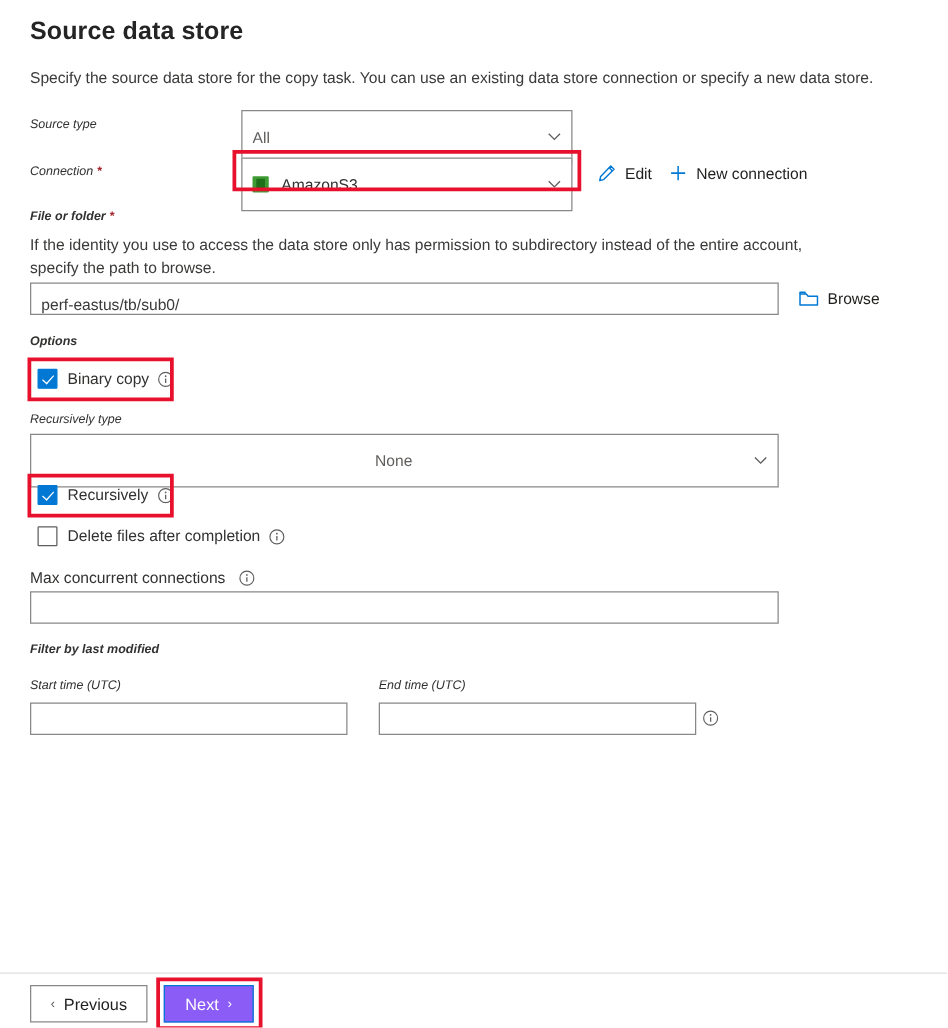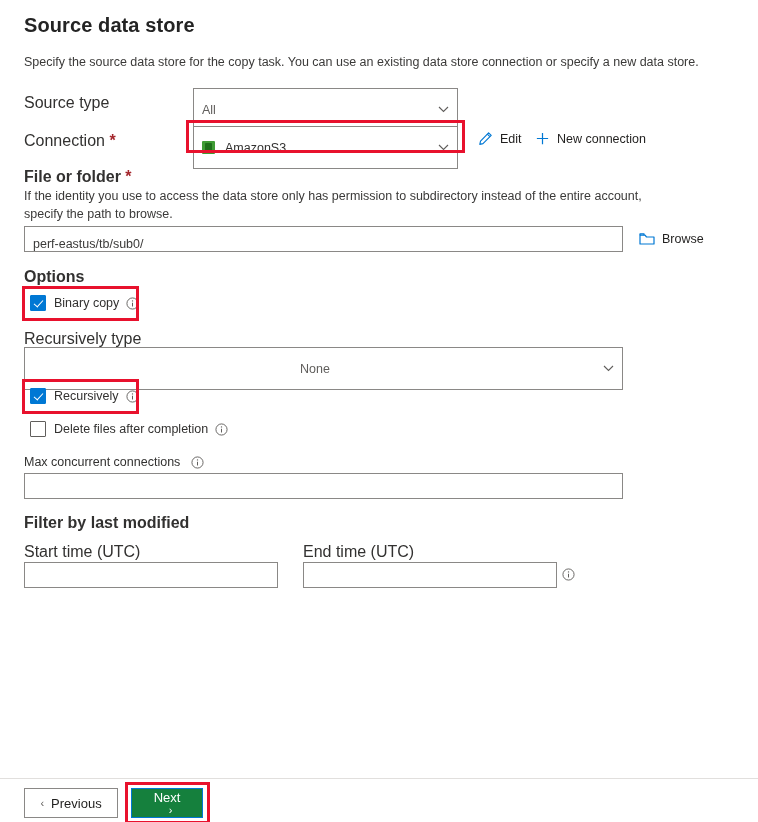--- a/index.html
+++ b/index.html
@@ -39,23 +39,24 @@
     left: 24px;
     top: 55px;
     font-size: 12.5px;
     color: #3b3a39;
     white-space: nowrap;
   }
 
   
   .field-label {
     position: absolute;
-    font-size: 16px;
+    font-size: 10px;
     color: #323130;
     white-space: nowrap;
+    font-style: italic;
   }
   .field-label.bold { font-weight: 600; }
   .req-star {
     color: #a4262c;
     font-weight: 600;
   }
   .helper-text {
     position: absolute;
     font-size: 12.5px;
     color: #3b3a39;
@@ -222,23 +223,22 @@
     cursor: pointer;
     white-space: nowrap;
   }
   .btn.secondary {
     border: 1px solid #8a8886;
     background: #ffffff;
     color: #201f1e;
   }
   .btn.primary {
     border: 1px solid #0078d4;
-    background: #15803d;
+    background: #8b5cf6;
     color: #ffffff;
-    flex-direction: column;
   }
   .btn .arrow {
     font-size: 11px;
     line-height: 1;
   }
   .btn.secondary .arrow { margin-right: 7px; color: #605e5c; }
   .btn.primary .arrow { margin-left: 7px; color: #ffffff; }
 </style>
 </head>
 <body>

